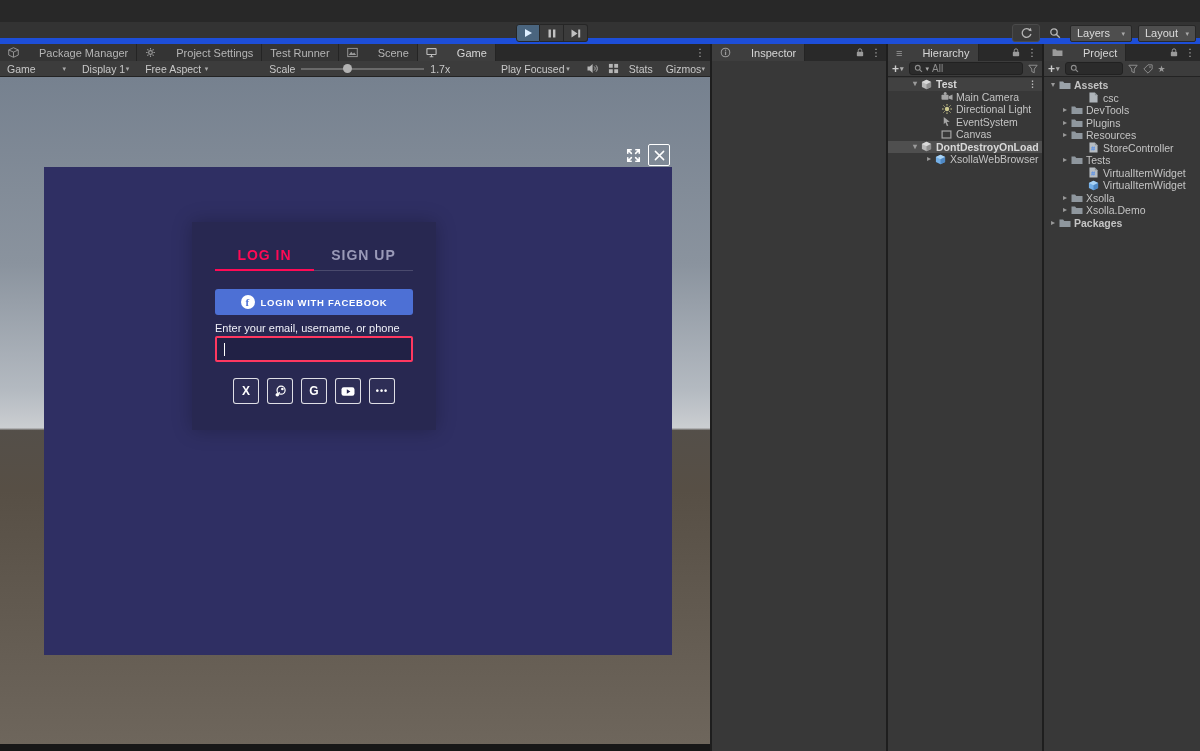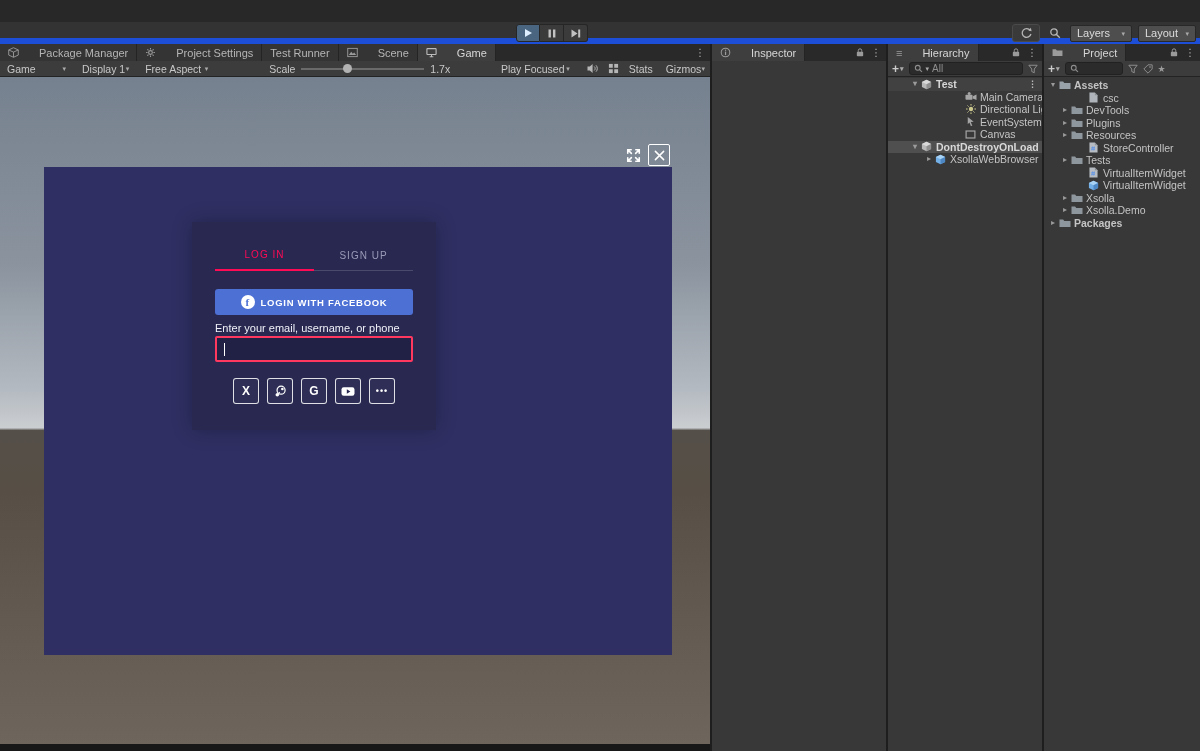--- a/index.html
+++ b/index.html
@@ -50,22 +50,22 @@
     background:linear-gradient(180deg,#76818f 0%,#8a939e 28%,#b4bac1 47%,#cbced1 52.6%,
       #544f49 53%,#574f45 62%,#6e665c 100%)}
   .bottomstrip{position:absolute;left:0;top:744px;width:710px;height:7px;background:#181818}
   .login-panel{position:absolute;left:44px;top:90px;width:628px;height:488px;background:#2f2f63}
   .ovbtn{position:absolute;width:22px;height:22px;display:flex;align-items:center;justify-content:center}
   .ovclose{border:1.5px solid #ffffff;border-radius:2px}
   .login-card{position:absolute;left:192px;top:145px;width:244px;height:208px;background:#282851;
     box-shadow:0 0 18px rgba(0,0,0,.25)}
   .card-tabs{position:absolute;left:23px;top:18px;width:198px;height:31px;display:flex;
     border-bottom:1px solid rgba(255,255,255,.16)}
-  .card-tab{flex:1;display:flex;align-items:center;justify-content:center;font-size:10px;
-    letter-spacing:1px;font-weight:normal;color:#9a9ab8}
+  .card-tab{flex:1;display:flex;align-items:center;justify-content:center;font-size:14px;
+    letter-spacing:1px;font-weight:bold;color:#9a9ab8}
   .card-tab.active{color:#ff0a55;border-bottom:2px solid #ff0a55;margin-bottom:-1px}
   .fb-btn{position:absolute;left:23px;top:67px;width:198px;height:26px;background:#4d70d5;
     border-radius:3px;display:flex;align-items:center;justify-content:center;gap:6px;color:#ffffff;
     font-size:9.5px;font-weight:bold;letter-spacing:.7px}
   .fb-circle{width:14px;height:14px;border-radius:50%;background:#ffffff;color:#4d70d5;
     display:flex;align-items:center;justify-content:center;font-size:11px;font-weight:bold;
     font-family:"Liberation Serif",serif}
   .field-label{position:absolute;left:23px;top:100px;font-size:11px;color:#f0f0f8}
   .login-input{position:absolute;left:23px;top:114px;width:198px;height:26px;background:#212145;
     border:2px solid #ff3860;border-radius:2px;display:flex;align-items:center;padding-left:7px}
@@ -86,21 +86,21 @@
   .search{height:13px;background:#2b2b2b;border:1px solid #212121;border-radius:3px;
     display:flex;align-items:center;gap:3px;padding:0 4px;color:#8f8f8f;font-size:10px}
   .pbody{flex:1;background:#383838;overflow:hidden}
   .tree{padding-top:1px}
   .trow{height:12.5px;display:flex;align-items:center;font-size:10.5px;color:#c4c4c4;white-space:nowrap}
   .trow .arr{width:10px;flex:none;font-size:8px;color:#9a9a9a;text-align:center;line-height:1}
   .trow .ticon{width:13px;height:12px;flex:none;margin-right:3px;display:flex;align-items:center;justify-content:center}
   .trow.scene{background:#414141;font-weight:bold;color:#d8d8d8}
   .trow.sel{background:#4f4f4f}
   .trow .kebab{margin-left:auto;padding-right:5px;font-size:9px}
-  .h-d1{padding-left:76px}
+  .h-d1{padding-left:52px}
   .h-d1a{padding-left:36px}
   .h-scene{padding-left:22px}
   .p-d0{padding-left:4px}
   .p-d1{padding-left:16px}
   .p-d1f{padding-left:43px}
   svg{display:block}
 </style>
 </head>
 <body>
 

